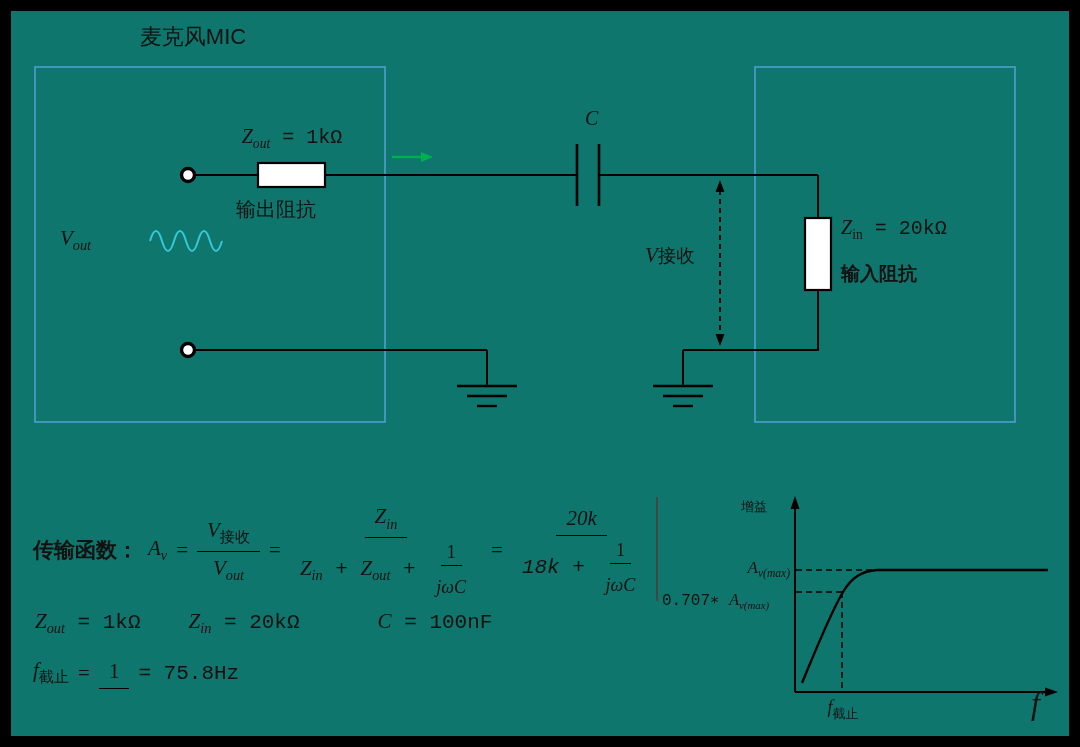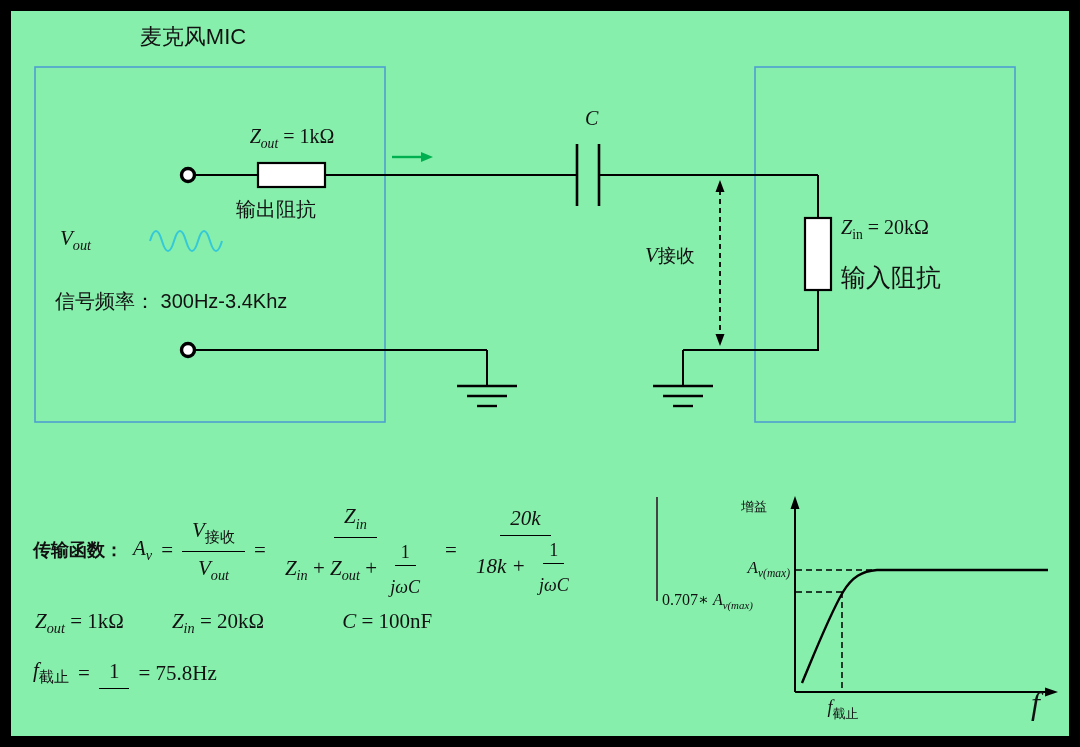--- a/index.html
+++ b/index.html
@@ -1,17 +1,17 @@
 <!DOCTYPE html>
 <html><head>
 <meta charset="utf-8">
 <style>
   html,body{margin:0;padding:0;}
   body{width:1080px;height:747px;font-family:"Liberation Sans","DejaVu Sans",sans-serif;color:#111;}
-  .frame{position:relative;width:1080px;height:747px;background:#86efac;overflow:hidden;}
+  .frame{position:relative;width:1080px;height:747px;background:#0f766e;overflow:hidden;}
   .border-overlay{position:absolute;inset:0;border:11px solid #000;pointer-events:none;z-index:50;}
   .label{position:absolute;white-space:nowrap;}
   .circuit-svg{position:absolute;left:0;top:0;}
   .graph-svg{position:absolute;left:690px;top:490px;}
 
   .mic-title{left:88px;top:22px;width:210px;text-align:center;font-size:22px;font-weight:500;}
   .codec-title{left:762px;top:19px;width:216px;text-align:center;font-size:23px;letter-spacing:2px;}
 
   .mathlbl{font-family:"Liberation Serif","DejaVu Serif",serif;font-size:20px;}
   .mi{font-style:italic;}
@@ -19,33 +19,33 @@
   sub.cjsub{font-size:0.72em;font-style:normal;}
   .cjk-small{font-size:0.88em;font-style:normal;}
 
   .zout-label{left:222px;top:125px;width:140px;text-align:center;}
   .zout-caption{left:236px;top:196px;font-size:20px;font-weight:500;}
   .vout-label{left:60px;top:226px;font-size:21px;}
   .freq-label{left:55px;top:288px;font-size:20px;font-weight:500;}
   .cap-label{left:585px;top:107px;}
   .vrecv-label{left:645px;top:243px;font-size:21px;}
   .zin-label{left:841px;top:216px;}
-  .zin-caption{left:841px;top:261px;font-size:25px;font-weight:400;}
+  .zin-caption{left:841px;top:261px;font-size:19px;font-weight:700;}
 
   .tf-row{position:absolute;left:33px;top:502px;height:96px;display:flex;align-items:center;
           font-family:"Liberation Serif","DejaVu Serif",serif;font-size:21px;}
-  .tf-label{font-family:"Liberation Sans","DejaVu Sans",sans-serif;font-size:18px;font-weight:600;margin-right:10px;font-style:normal;}
+  .tf-label{font-family:"Liberation Sans","DejaVu Sans",sans-serif;font-size:21px;font-weight:600;margin-right:10px;font-style:normal;}
   .eq{margin:0 9px;font-style:normal;}
   .frac{display:inline-flex;flex-direction:column;align-items:center;}
   .frac .num{display:block;border-bottom:1.6px solid #000;padding:2px 10px 4px;text-align:center;}
   .frac .den{display:block;padding:4px 10px 0;text-align:center;}
   .inner-frac{display:inline-flex;flex-direction:column;align-items:center;vertical-align:middle;font-size:0.86em;margin-left:2px;}
   .inner-frac .num2{display:block;border-bottom:1.4px solid #000;padding:0 6px 2px;text-align:center;}
   .inner-frac .den2{display:block;padding:2px 6px 0;text-align:right;margin-top:9px;}
-  .keep-sp{white-space:pre;}
+  .keep-sp{white-space:pre;font-family:Liberation Mono, monospace;}
 
   .params-row{position:absolute;left:35px;top:609px;display:flex;align-items:baseline;
               font-family:"Liberation Serif","DejaVu Serif",serif;font-size:21px;}
   .p-item1{margin-right:48px;}
   .p-item2{margin-right:78px;}
 
   .fc-row{position:absolute;left:33px;top:636px;height:74px;display:flex;align-items:center;
           font-family:"Liberation Serif","DejaVu Serif",serif;font-size:21px;}
 
   .divider{position:absolute;left:656px;top:497px;width:2px;height:104px;background:#444;}
@@ -108,21 +108,20 @@
     <path d="M150,241 q6,-20 12,0 t12,0 t12,0 t12,0 t12,0 t12,0" fill="none" stroke="#35c8d8" stroke-width="2"></path>
   </svg>
 
   <div class="label mic-title">麦克风MIC</div>
 
   <div class="label zout-label mathlbl"><span class="mi">Z</span><sub class="msub">out</sub><span class="keep-sp"> = 1kΩ</span></div>
   <div class="label zout-caption">输出阻抗</div>
 
   <div class="label vout-label mathlbl"><span class="mi">V</span><sub class="msub">out</sub></div>
 
-  <div class="label freq-label">信号频率： 300Hz-3.4Khz</div>
 
   <div class="label cap-label mathlbl mi">C</div>
 
   <div class="label vrecv-label mathlbl"><span class="mi">V</span><span class="cjk-small">接收</span></div>
 
   <div class="label zin-label mathlbl"><span class="mi">Z</span><sub class="msub" style="font-style:normal">in</sub><span class="keep-sp"> = 20kΩ</span></div>
   <div class="label zin-caption">输入阻抗</div>
 
   <div class="tf-row">
     <span class="tf-label">传输函数：</span>

